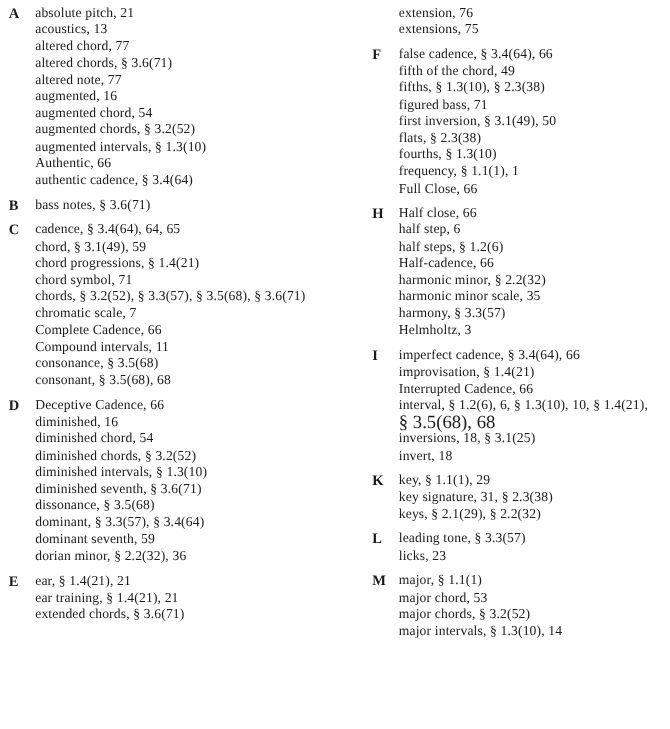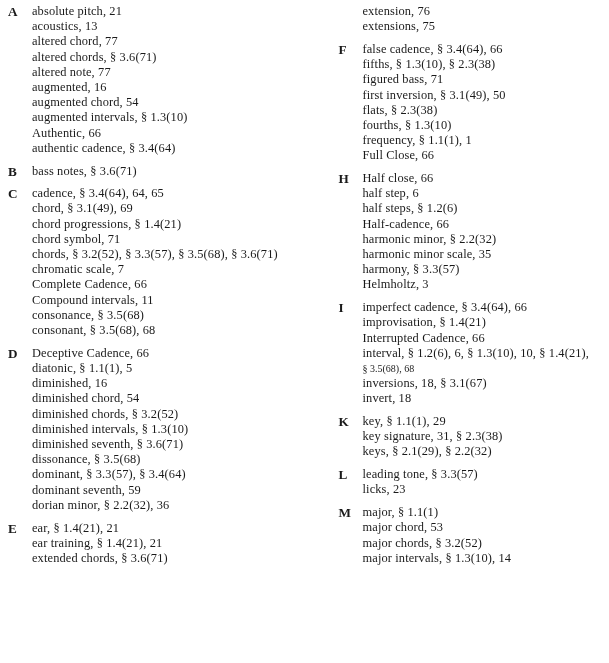--- a/index.html
+++ b/index.html
@@ -51,21 +51,21 @@
     flex: 1;
   }
   .index-entry {
     font-size: 12.4px;
     line-height: 15.2px;
     white-space: nowrap;
     letter-spacing: 0.01em;
   }
   
   .entry-cont {
-    font-size: 10px;
+    font-size: 17px;
     line-height: 15.2px;
     white-space: nowrap;
   }
   
   .orphan-block {
     display: flex;
     align-items: center;
     margin-bottom: 7.5px;
   }
   .orphan-spacer {
@@ -82,57 +82,57 @@
         <div class="group-row">
           <div class="group-letter">A</div>
           <div class="group-entries">
             <div class="index-entry">absolute pitch, 21</div>
             <div class="index-entry">acoustics, 13</div>
             <div class="index-entry">altered chord, 77</div>
             <div class="index-entry">altered chords, § 3.6(71)</div>
             <div class="index-entry">altered note, 77</div>
             <div class="index-entry">augmented, 16</div>
             <div class="index-entry">augmented chord, 54</div>
+            <div class="index-entry">augmented chords, § 3.2(52)</div>
             <div class="index-entry">augmented intervals, § 1.3(10)</div>
             <div class="index-entry">Authentic, 66</div>
             <div class="index-entry">authentic cadence, § 3.4(64)</div>
           </div>
         </div>
       </div>
       <div class="letter-group">
         <div class="group-row">
           <div class="group-letter">B</div>
           <div class="group-entries">
             <div class="index-entry">bass notes, § 3.6(71)</div>
           </div>
         </div>
       </div>
       <div class="letter-group">
         <div class="group-row">
           <div class="group-letter">C</div>
           <div class="group-entries">
             <div class="index-entry">cadence, § 3.4(64), 64, 65</div>
-            <div class="index-entry">chord, § 3.1(49), 69</div>
+            <div class="index-entry">chord, § 3.1(49), 59</div>
             <div class="index-entry">chord progressions, § 1.4(21)</div>
             <div class="index-entry">chord symbol, 71</div>
             <div class="index-entry">chords, § 3.2(52), § 3.3(57), § 3.5(68), § 3.6(71)</div>
             <div class="index-entry">chromatic scale, 7</div>
             <div class="index-entry">Complete Cadence, 66</div>
             <div class="index-entry">Compound intervals, 11</div>
             <div class="index-entry">consonance, § 3.5(68)</div>
             <div class="index-entry">consonant, § 3.5(68), 68</div>
           </div>
         </div>
       </div>
       <div class="letter-group">
         <div class="group-row">
           <div class="group-letter">D</div>
           <div class="group-entries">
             <div class="index-entry">Deceptive Cadence, 66</div>
-            <div class="index-entry">diatonic, § 1.1(1), 5</div>
             <div class="index-entry">diminished, 16</div>
             <div class="index-entry">diminished chord, 54</div>
             <div class="index-entry">diminished chords, § 3.2(52)</div>
             <div class="index-entry">diminished intervals, § 1.3(10)</div>
             <div class="index-entry">diminished seventh, § 3.6(71)</div>
             <div class="index-entry">dissonance, § 3.5(68)</div>
             <div class="index-entry">dominant, § 3.3(57), § 3.4(64)</div>
             <div class="index-entry">dominant seventh, 59</div>
             <div class="index-entry">dorian minor, § 2.2(32), 36</div>
           </div>
@@ -155,20 +155,21 @@
         <div class="group-entries">
           <div class="index-entry">extension, 76</div>
           <div class="index-entry">extensions, 75</div>
         </div>
       </div>
       <div class="letter-group">
         <div class="group-row">
           <div class="group-letter">F</div>
           <div class="group-entries">
             <div class="index-entry">false cadence, § 3.4(64), 66</div>
+            <div class="index-entry">fifth of the chord, 49</div>
             <div class="index-entry">fifths, § 1.3(10), § 2.3(38)</div>
             <div class="index-entry">figured bass, 71</div>
             <div class="index-entry">first inversion, § 3.1(49), 50</div>
             <div class="index-entry">flats, § 2.3(38)</div>
             <div class="index-entry">fourths, § 1.3(10)</div>
             <div class="index-entry">frequency, § 1.1(1), 1</div>
             <div class="index-entry">Full Close, 66</div>
           </div>
         </div>
       </div>
@@ -189,21 +190,21 @@
       </div>
       <div class="letter-group">
         <div class="group-row">
           <div class="group-letter">I</div>
           <div class="group-entries">
             <div class="index-entry">imperfect cadence, § 3.4(64), 66</div>
             <div class="index-entry">improvisation, § 1.4(21)</div>
             <div class="index-entry">Interrupted Cadence, 66</div>
             <div class="index-entry">interval, § 1.2(6), 6, § 1.3(10), 10, § 1.4(21),</div>
             <div class="entry-cont">§ 3.5(68), 68</div>
-            <div class="index-entry">inversions, 18, § 3.1(67)</div>
+            <div class="index-entry">inversions, 18, § 3.1(25)</div>
             <div class="index-entry">invert, 18</div>
           </div>
         </div>
       </div>
       <div class="letter-group">
         <div class="group-row">
           <div class="group-letter">K</div>
           <div class="group-entries">
             <div class="index-entry">key, § 1.1(1), 29</div>
             <div class="index-entry">key signature, 31, § 2.3(38)</div>

